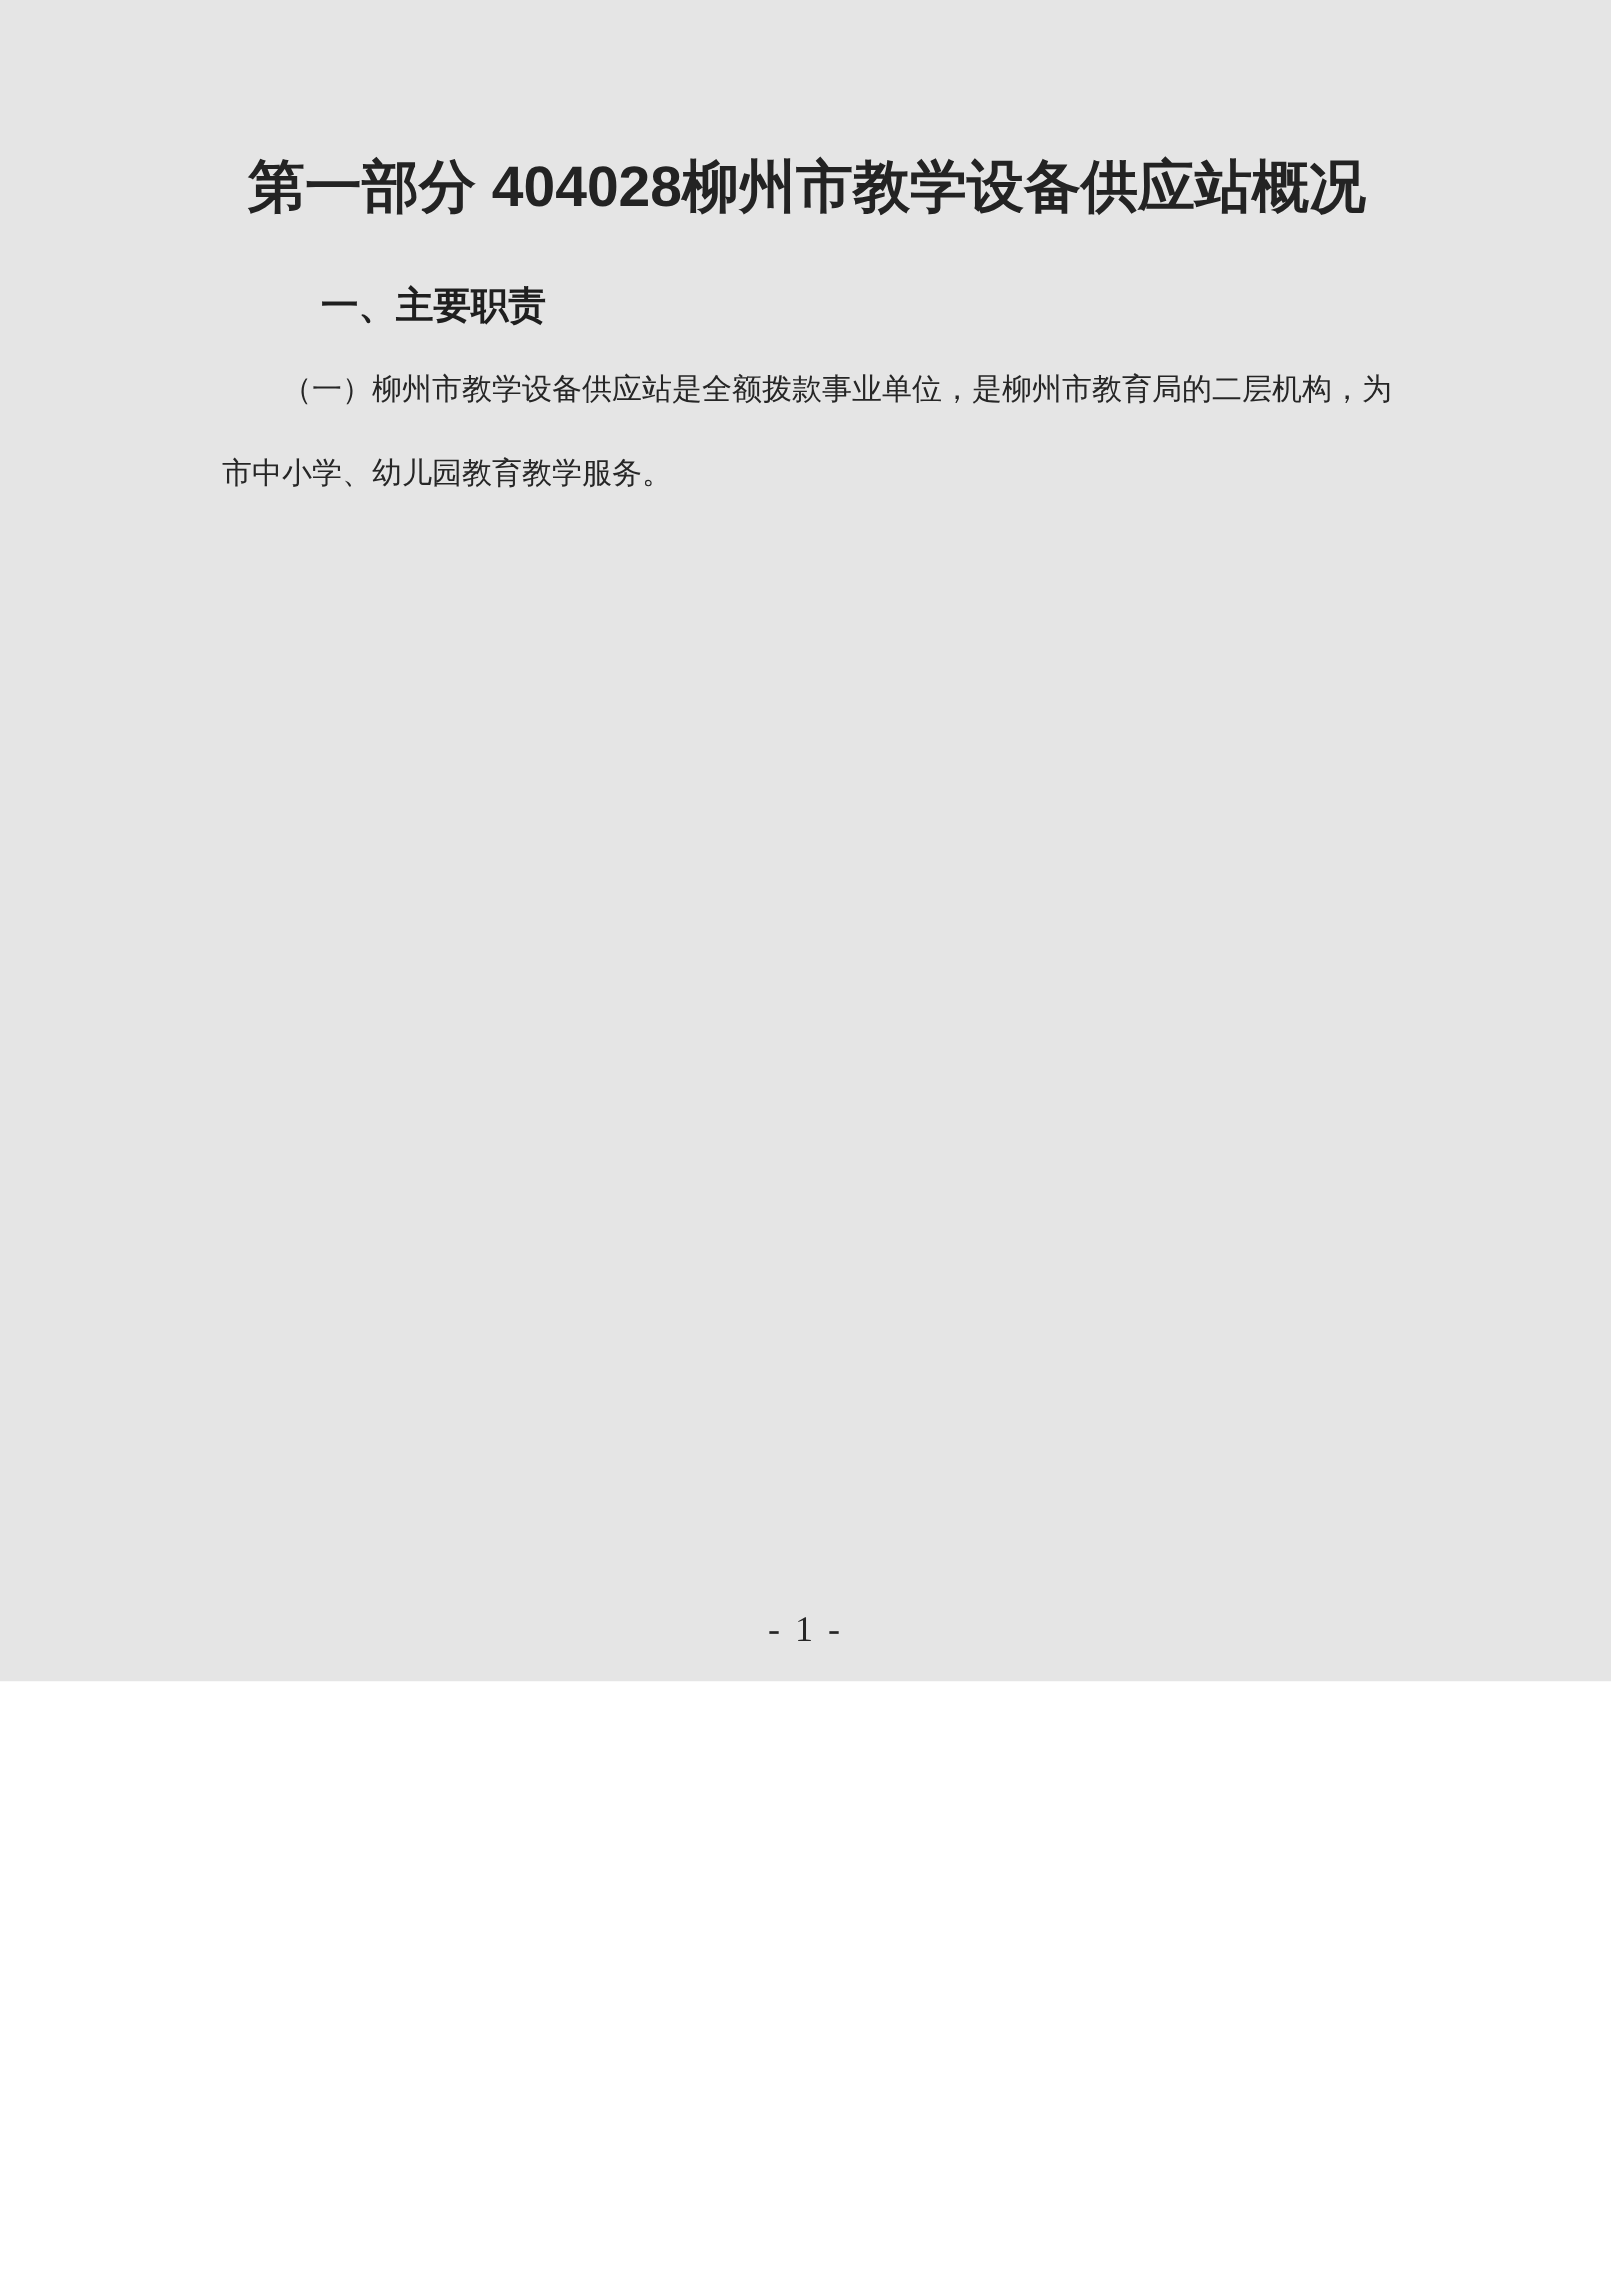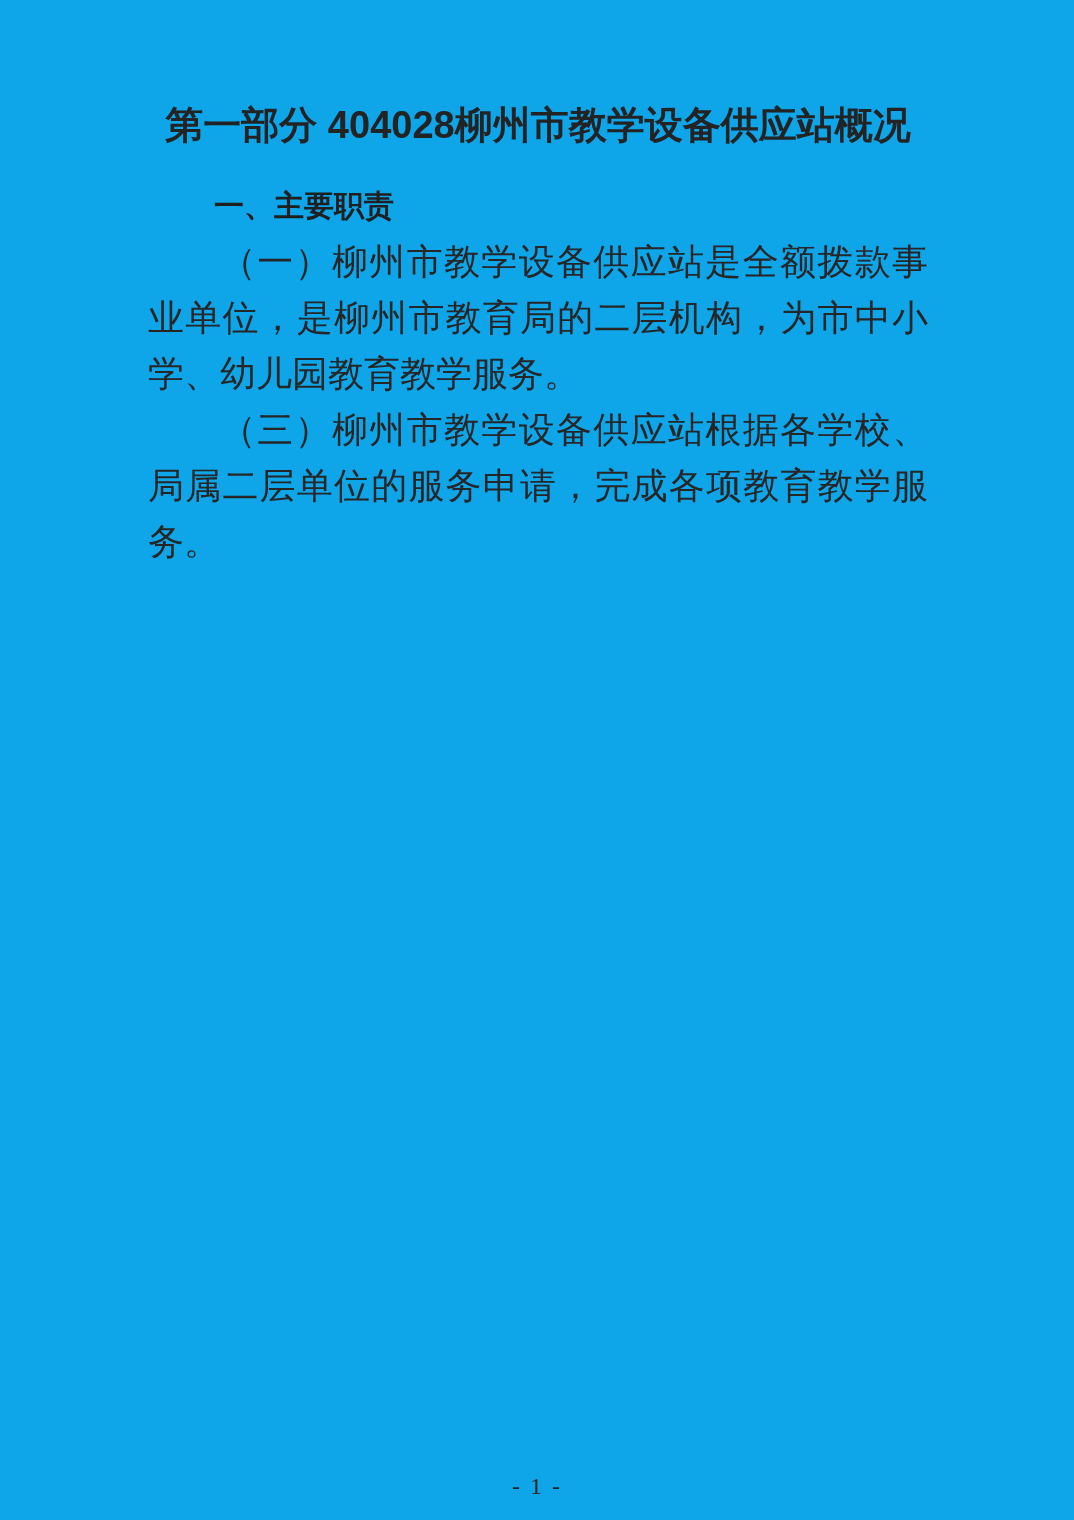--- a/index.html
+++ b/index.html
@@ -3,54 +3,54 @@
 <meta charset="utf-8">
 <style>
   html, body {
     margin: 0;
     padding: 0;
     background: #ffffff;
   }
   .page {
     position: relative;
     width: 1074px;
-    height: 1520px;
-    background: #0ea5e9;
+    height: 1121px;
+    background: #e5e5e5;
     color: #1f1f1f;
     overflow: hidden;
     font-family: "Liberation Serif", "DejaVu Serif", serif;
   }
   .content {
     padding: 96px 146px 0 148px;
   }
   .doc-title {
     margin: 0 auto;
     max-width: 772px;
     font-family: "Liberation Sans", "DejaVu Sans", sans-serif;
     font-weight: 700;
     font-size: 38px;
     line-height: 58px;
     text-align: center;
     color: #232323;
   }
   .sec-heading {
     margin: 24px 0 0 66px;
-    font-family: Liberation Serif, serif;
+    font-family: Liberation Mono, monospace;
     font-weight: 700;
-    font-size: 30px;
+    font-size: 25px;
     line-height: 56px;
     color: #1f1f1f;
   }
   .section-2 .sec-heading {
     margin-top: 40px;
   }
   .body-para {
     margin: 0;
-    font-family: Liberation Serif, serif;
-    font-size: 36px;
+    font-family: Liberation Mono, monospace;
+    font-size: 20px;
     line-height: 56px;
     text-indent: 2em;
     text-align: justify;
     text-justify: inter-ideograph;
     color: #262626;
   }
   .page-number {
     position: absolute;
     left: 0;
     right: 0;
@@ -66,21 +66,20 @@
 <body>
 
 <div class="page">
   <div class="content">
 
     <h1 class="doc-title">第一部分 404028柳州市教学设备供应站概况</h1>
 
     <section class="section-1">
       <h2 class="sec-heading">一、主要职责</h2>
       <p class="body-para">（一）柳州市教学设备供应站是全额拨款事业单位，是柳州市教育局的二层机构，为市中小学、幼儿园教育教学服务。</p>
-      <p class="body-para">（三）柳州市教学设备供应站根据各学校、局属二层单位的服务申请，完成各项教育教学服务。</p>
     </section>
 
     <section class="section-2">
     </section>
 
   </div>
 
   <div class="page-number">- 1 -</div>
 </div>
 

